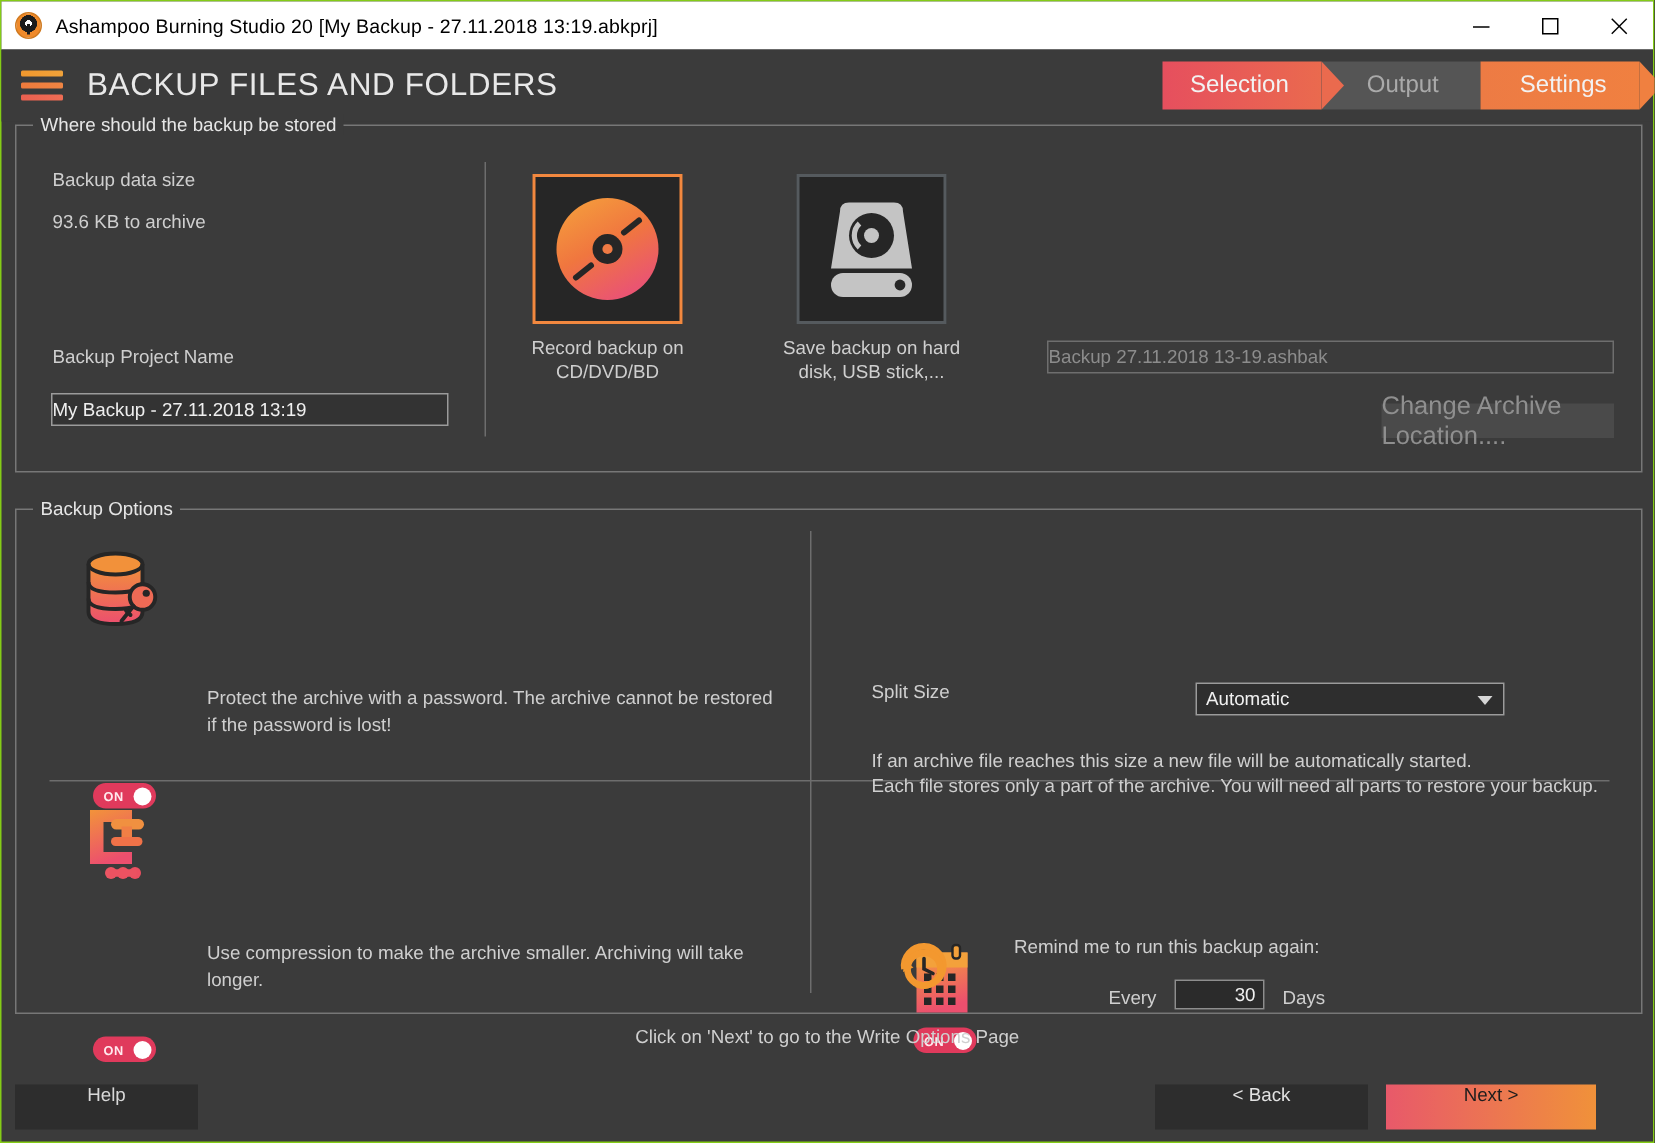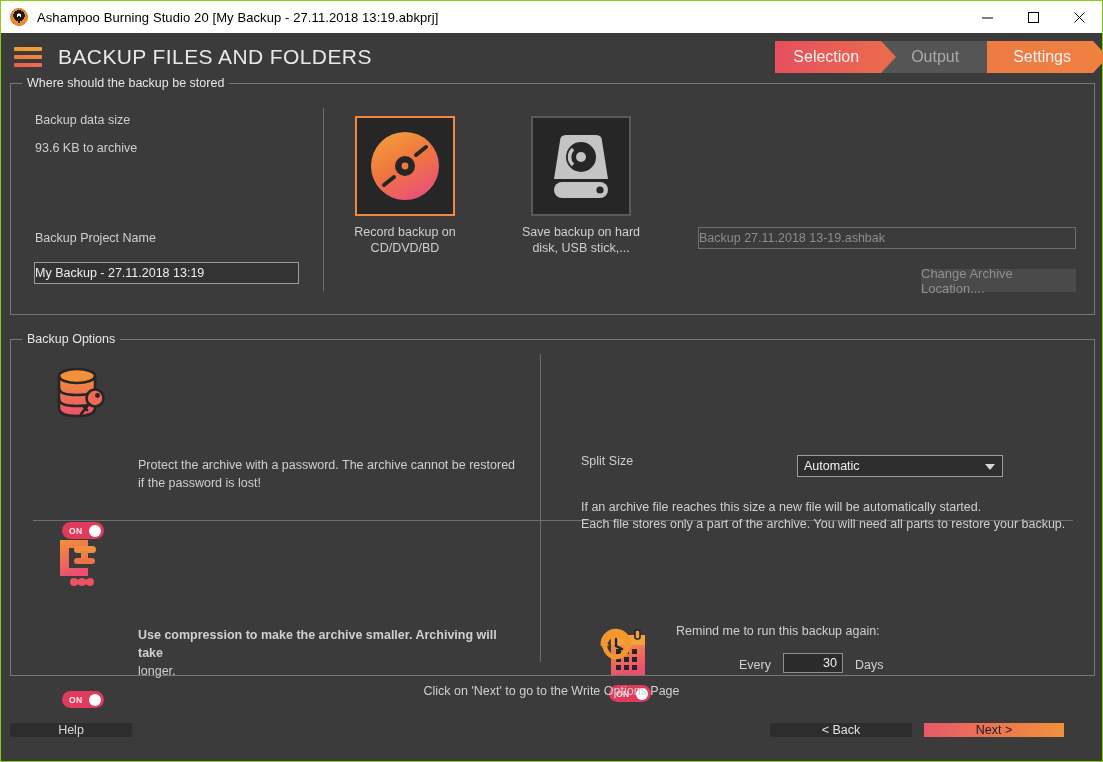--- a/index.html
+++ b/index.html
@@ -120,21 +120,21 @@
     display: flex; align-items: center; justify-content: center;
   }
   .tile.selected { border-color: #f2883f; }
   .tile-cap {
     position: absolute; text-align: center; font-size: 12.5px;
     color: #cfcfcf; line-height: 16px; width: 150px;
   }
 
   .btn {
     background: #4b4b4b; color: #bdbdbd; border: none;
-    font-size: 13px; font-family: "Liberation Sans", sans-serif;
+    font-size: 17px; font-family: "Liberation Sans", sans-serif;
     display: flex; align-items: center; justify-content: center;
   }
   .btn-disabled { background: #4a4a4a; color: #8f8f8f; }
 
   
   .toggle {
     width: 42px; height: 17px; border-radius: 9px;
     background: #e03a5c;
     display: flex; align-items: center; justify-content: flex-start;
     padding: 0 3px; position: relative;
@@ -168,21 +168,21 @@
     padding-right: 5px;
   }
 
   
   .bottom { flex: none; height: 84px; position: relative; }
   .hint {
     position: absolute; top: 7px; width: 100%; text-align: center;
     font-size: 12.5px; color: #cfcfcf;
   }
   .bbtn {
-    position: absolute; height: 14px;
+    position: absolute; height: 30px;
     font-size: 12.5px; display: flex; align-items: flex-start; justify-content: center;
   }
   #btn-help { left: 9px; top: 46px; width: 122px; background: #2d2d2d; color: #d8d8d8; }
   #btn-back { left: 769px; top: 46px; width: 142px; background: #2d2d2d; color: #e2e2e2; }
   #btn-next { left: 923px; top: 46px; width: 140px;
               background: linear-gradient(90deg,#e8596a 0%, #f0913a 100%);
               color: #1d1d1d; }
 </style>
 </head>
 <body>
@@ -352,21 +352,21 @@
           <circle cx="30" cy="48" r="4" fill="#ec5261"></circle>
           <circle cx="38" cy="48" r="4" fill="#ec4f60"></circle>
           <rect x="21" y="45.5" width="18" height="5" fill="#ec5261"></rect>
         </svg>
       </div>
       <div class="toggle" style="position:absolute;left:51px;top:351px;">
         <span class="tog-lbl">ON</span>
         <span class="knob"></span>
       </div>
       <div style="position:absolute;left:127px;top:286px;width:385px;">
-        <div class="lbl" style="line-height:18px;font-weight:bold;">Use compression to make the archive smaller. Archiving will take</div>
+        <div class="lbl" style="line-height:18px;">Use compression to make the archive smaller. Archiving will take</div>
         <div class="lbl" style="line-height:18px;">longer.</div>
       </div>
 
       <div style="position:absolute;left:586px;top:288px;">
         <svg width="54" height="54" viewBox="0 0 54 54">
           <defs>
             <linearGradient id="cag" x1="0" y1="0" x2="0.25" y2="1">
               <stop offset="0%" stop-color="#f4a13a"></stop>
               <stop offset="100%" stop-color="#ec4f6e"></stop>
             </linearGradient>

